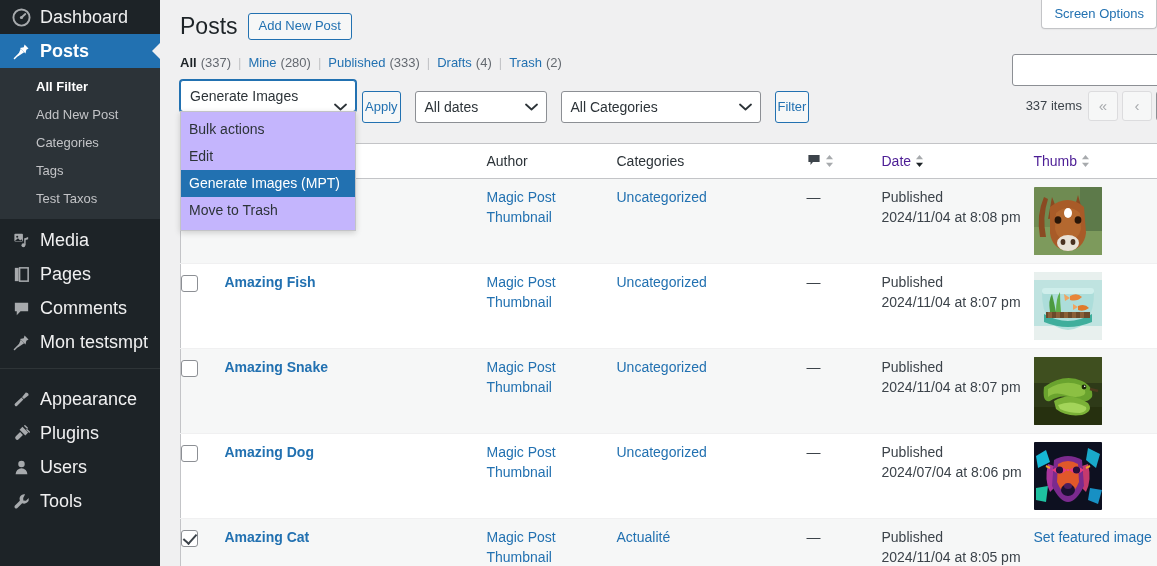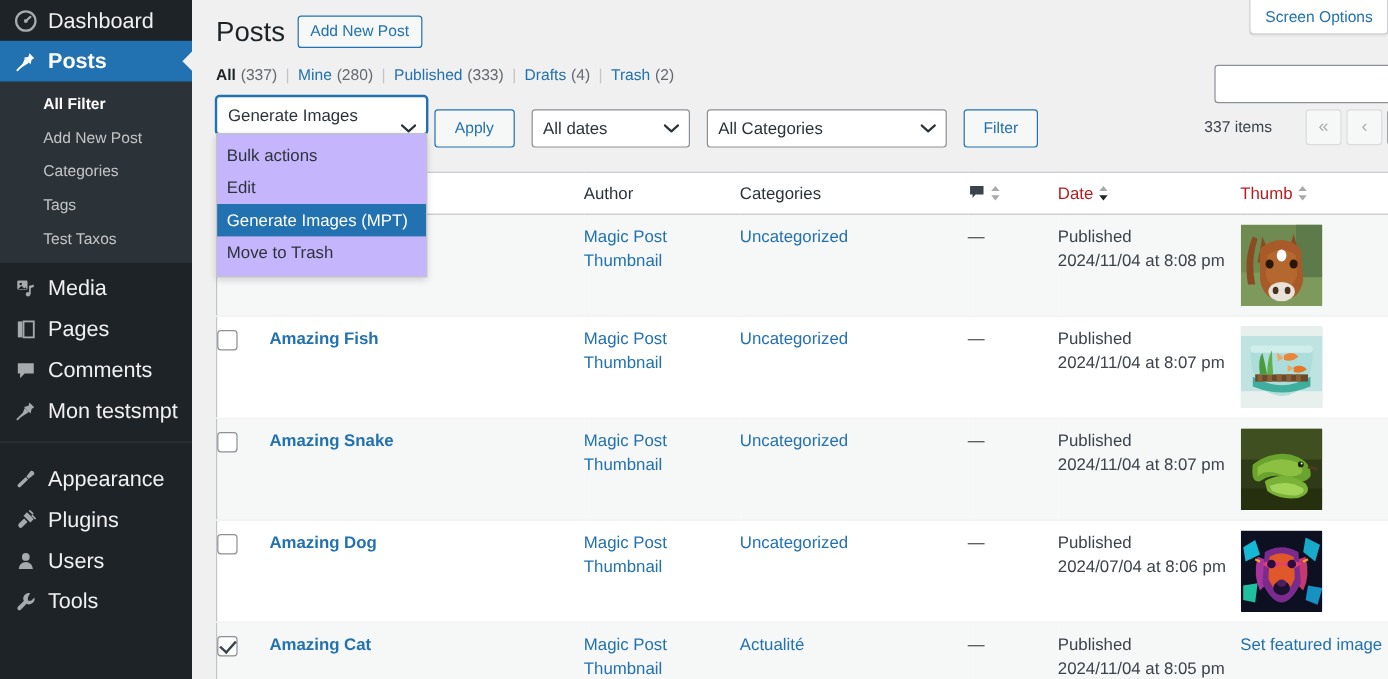--- a/index.html
+++ b/index.html
@@ -114,21 +114,21 @@
   .fauxselect.focused { border-color: #2271b1; box-shadow: 0 0 0 1px #2271b1; outline: none; }
   .chev {
     position: absolute; right: 9px; top: 50%; transform: translateY(-50%);
     pointer-events: none; width: 13px; height: 8px;
   }
   .chev svg { display: block; }
 
   .button {
     height: 32px; line-height: 30px;
     background: #f6f7f7; border: 1px solid #2271b1; border-radius: 3px;
-    color: #2271b1; font-size: 13px; padding: 0 16px;
+    color: #2271b1; font-size: 13px; padding: 0 2px;
     font-family: "Liberation Sans", sans-serif; cursor: pointer;
     display: inline-flex; align-items: center;
   }
 
   
   .dropdown-list {
     position: absolute;
     left: 0px; top: 31px;
     width: 176px;
     background: #c4b5fd;
@@ -141,21 +141,21 @@
     font-size: 14px; line-height: 27px; height: 27px;
     padding: 0 8px; color: #2c3338; white-space: nowrap;
   }
   .dropdown-list .opt.selected { background: #2271b1; color: #fff; }
 
   .tablenav-pages {
     position: absolute; right: -45px; top: 0;
     display: flex; align-items: center; gap: 4px;
     font-size: 13px; color: #3c434a;
   }
-  .displaying-num { margin-right: 24px; color: #3c434a; font-size: 13px; }
+  .displaying-num { margin-right: 2px; color: #3c434a; font-size: 13px; }
   .pagebtn {
     width: 30px; height: 30px;
     border: 1px solid #dcdcde; border-radius: 3px;
     background: #f6f7f7; color: #a7aaad;
     display: flex; align-items: center; justify-content: center;
     font-size: 15px; line-height: 1;
   }
   .paging-input-box {
     height: 30px; width: 46px;
     border: 1px solid #8c8f94; border-radius: 3px; background: #fff;
@@ -174,21 +174,21 @@
     height: 35px;
     text-align: left;
     font-weight: 400;
     color: #2c3338;
     font-size: 14px;
     vertical-align: middle;
     border-bottom: 1px solid #c3c4c7;
     background: #fff;
     padding: 0;
   }
-  .wp-list-table thead th a { color: #b91c1c; text-decoration: none; }
+  .wp-list-table thead th a { color: #4c1d95; text-decoration: none; }
   .sortwrap { display: inline-flex; align-items: center; gap: 4px; }
   .sortarrows { display: inline-flex; flex-direction: column; line-height: 0; }
   .sortarrows svg { display: block; }
 
   .wp-list-table tbody tr { border-bottom: 1px solid #f0f0f1; }
   .wp-list-table tbody tr.alt { background: #f6f7f7; }
   .wp-list-table tbody td {
     padding: 8px 0 8px 0;
     vertical-align: top;
     color: #3c434a;

